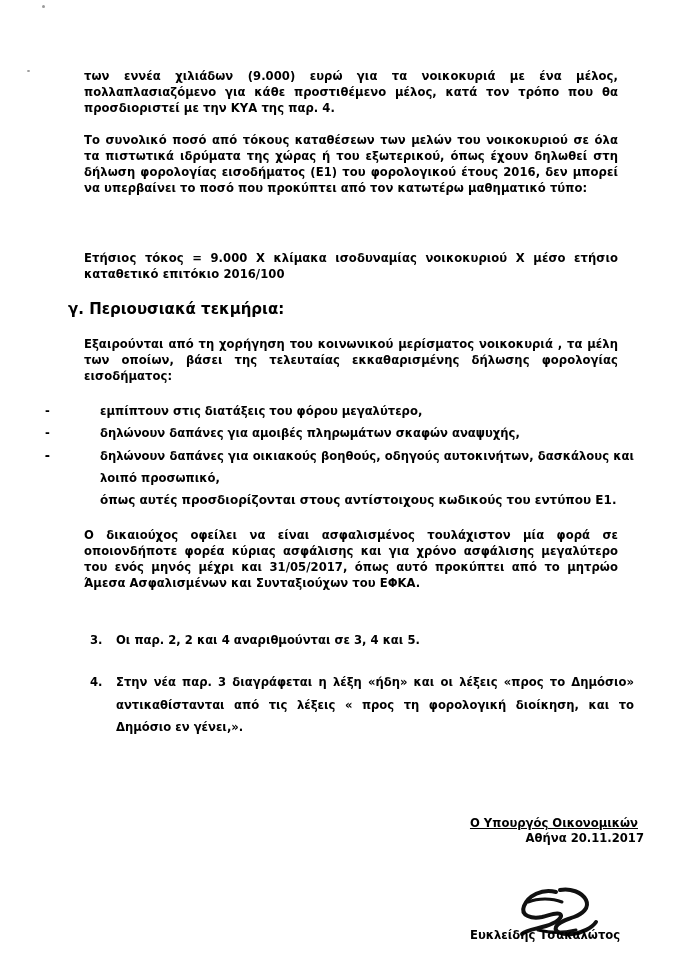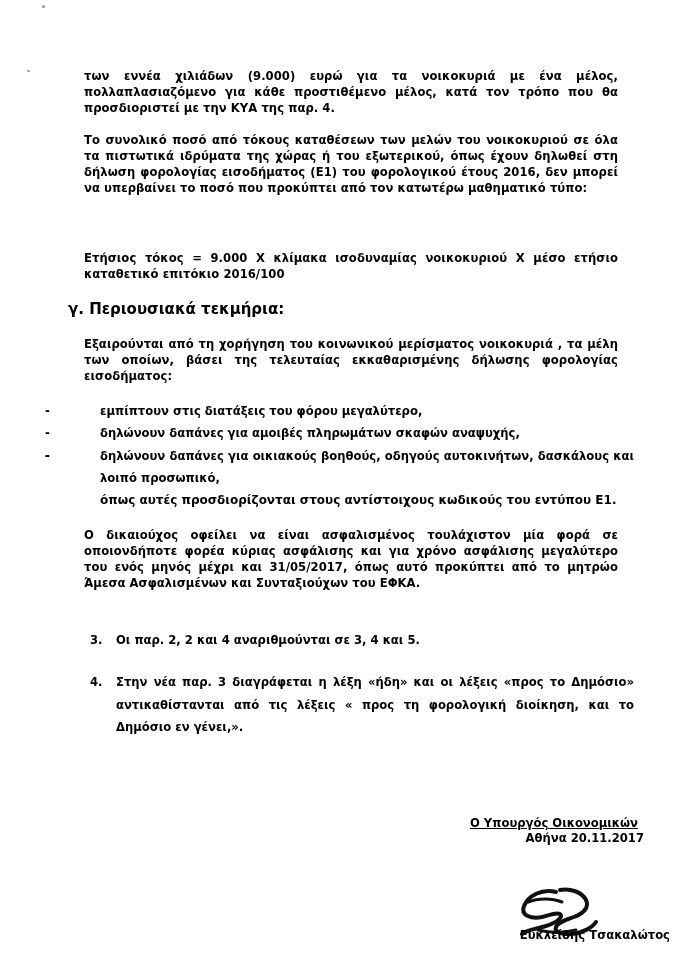--- a/index.html
+++ b/index.html
@@ -139,21 +139,21 @@
     left: 28px;
     top: 0;
     width: 130px;
     height: 58px;
   }
   .sig-name {
     position: absolute;
     left: 0;
     top: 40px;
     width: 200px;
-    text-align: right;
+    text-align: left;
     font-size: 11.6px;
     font-weight: bold;
     line-height: 18px;
   }
 </style>
 </head>
 <body>
 
 <div class="page">
 

